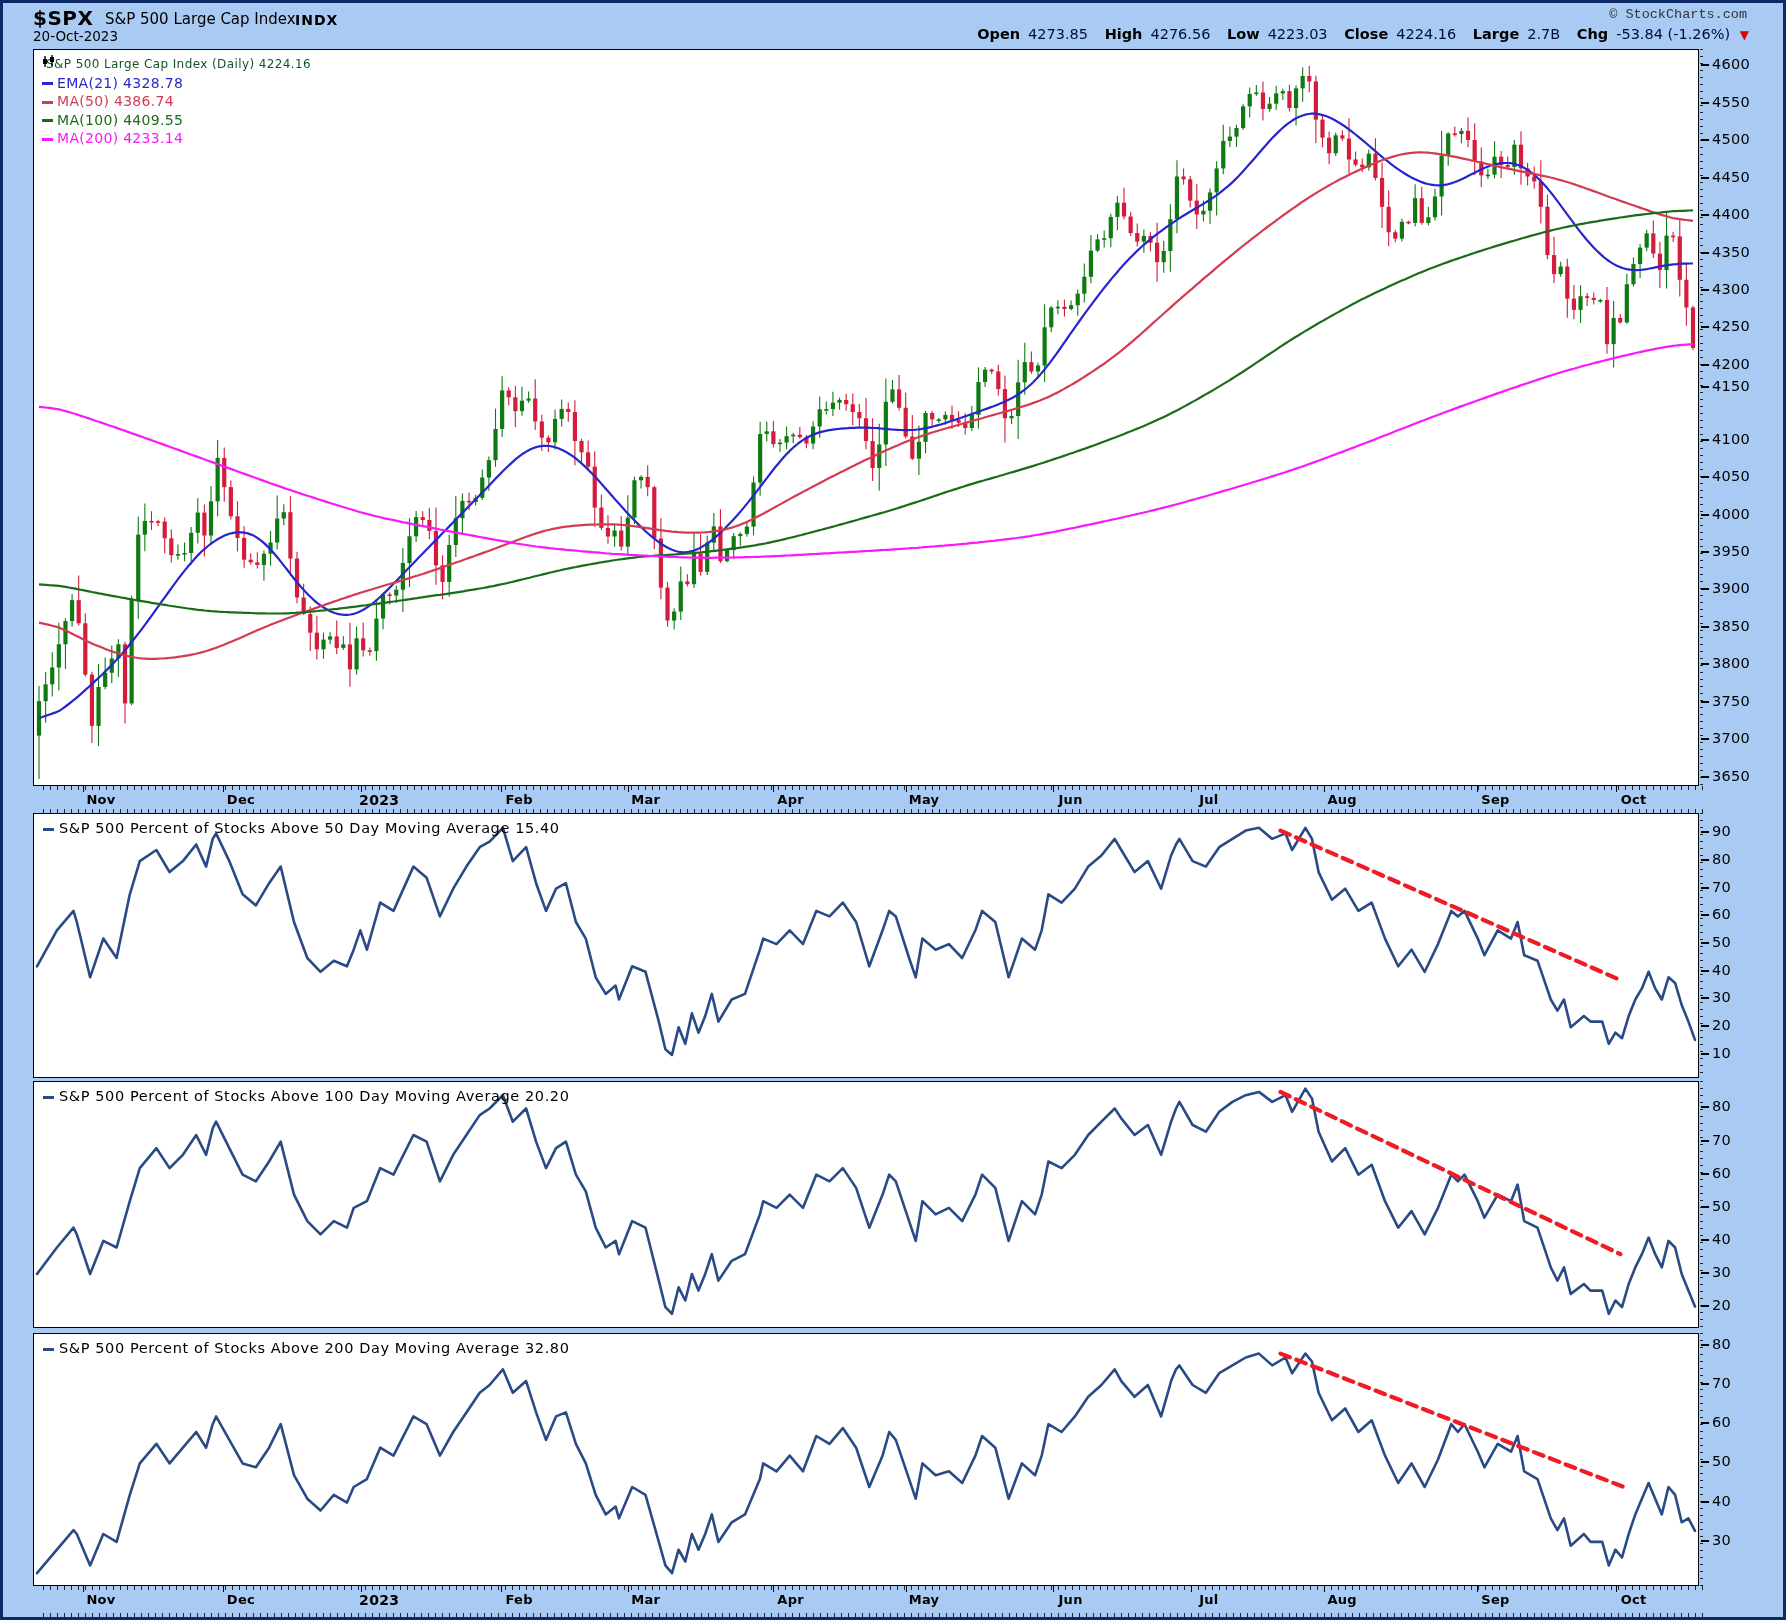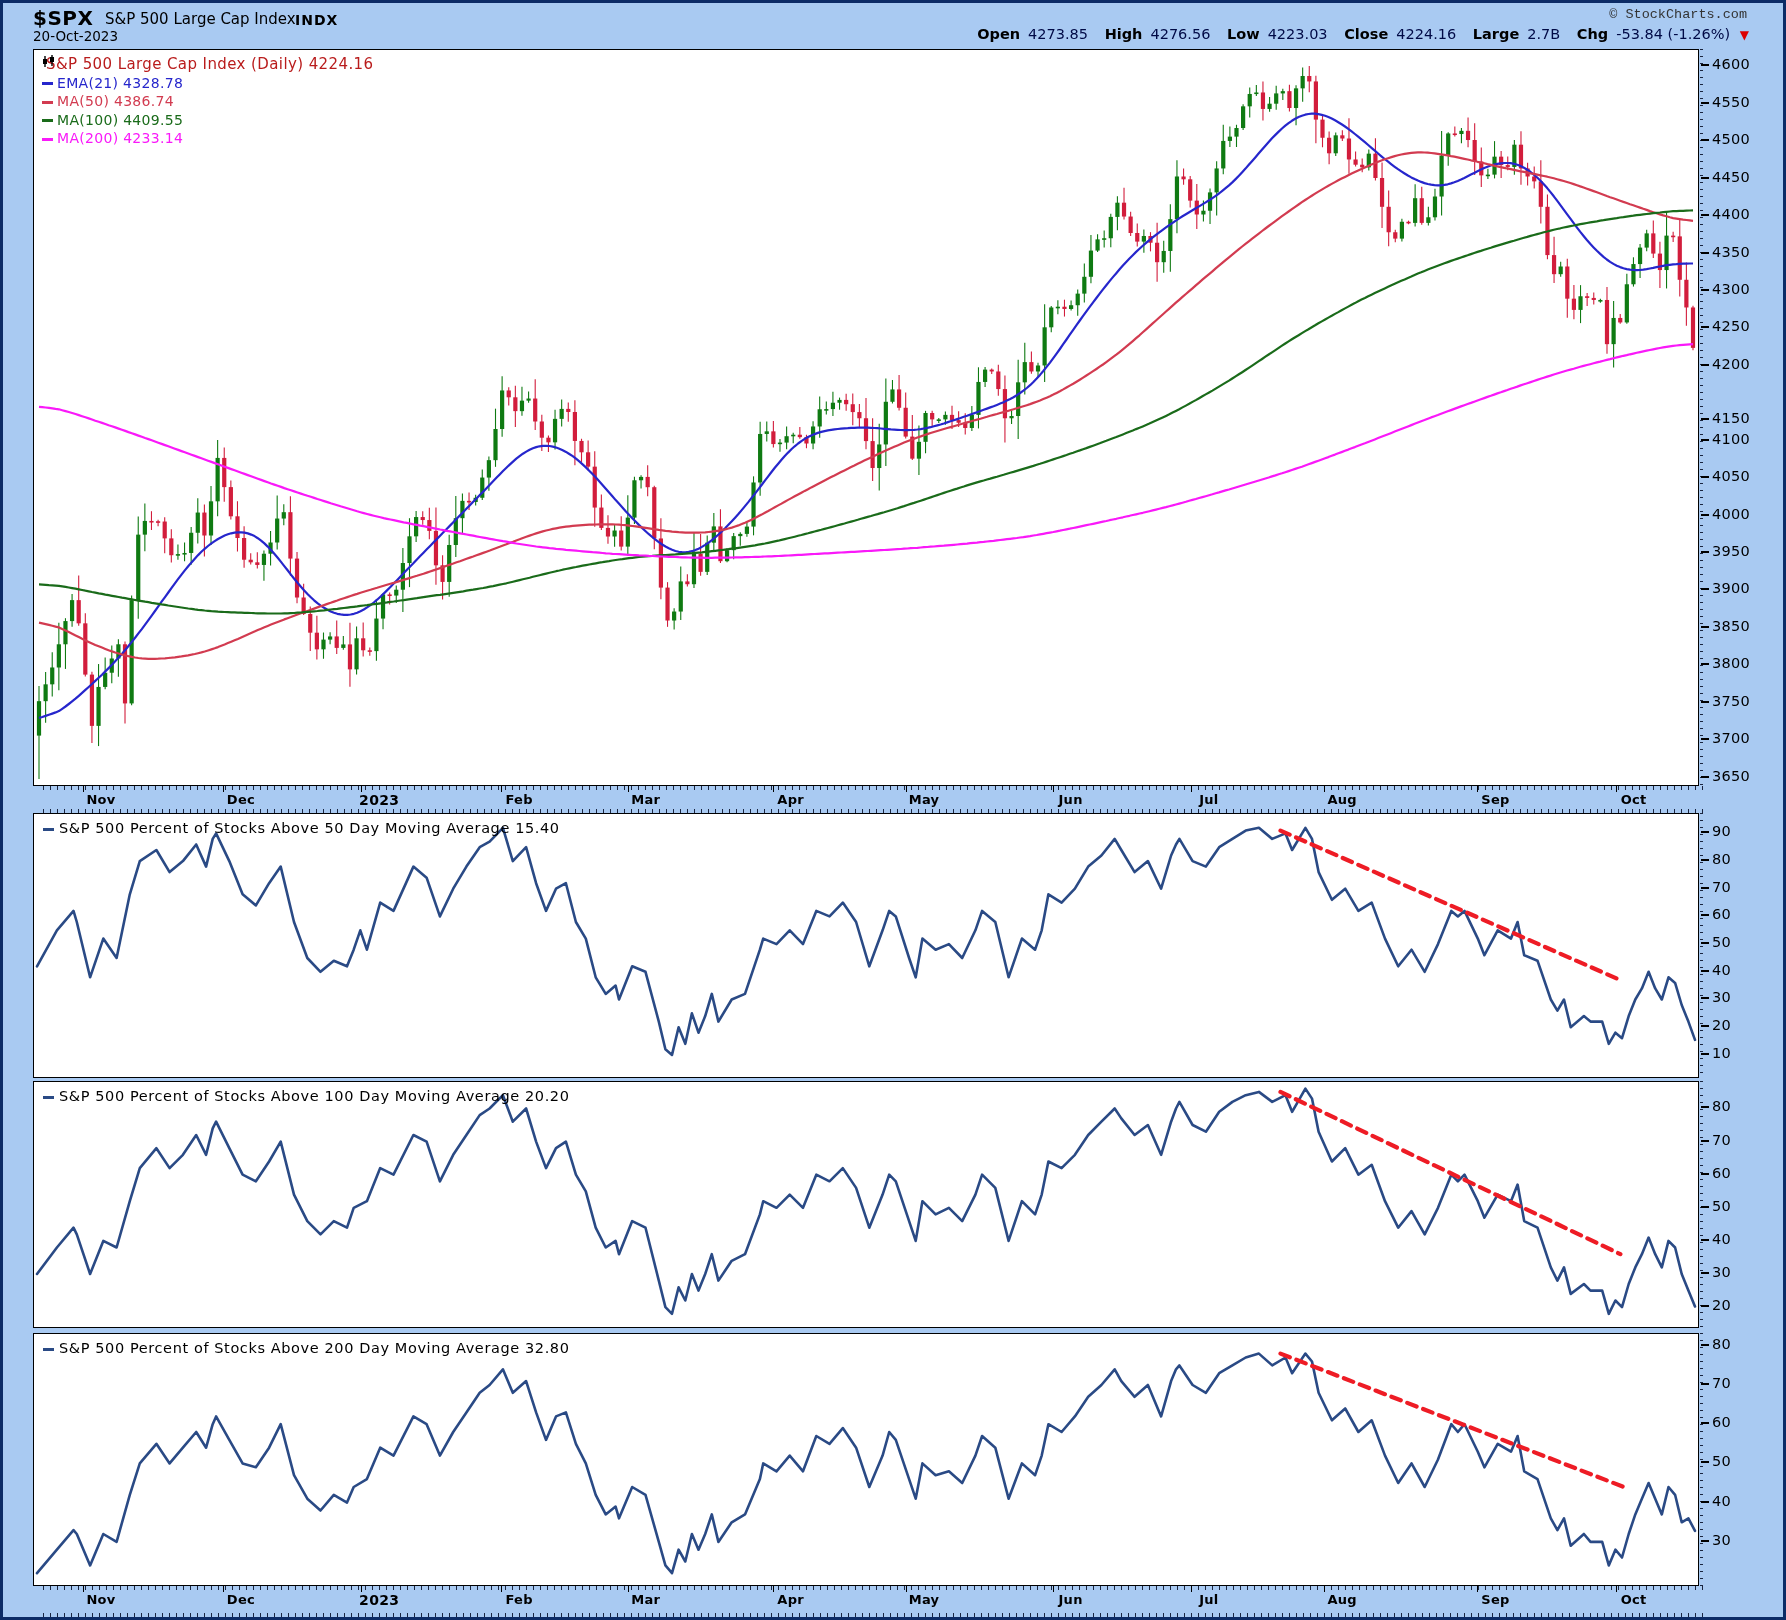--- a/index.html
+++ b/index.html
@@ -39,21 +39,21 @@
   #strip-top{top:783px;height:27px;}
   #strip-bottom{top:1583px;height:31px;}
   .xstrip::before,.xstrip::after{content:'';position:absolute;left:0;right:0;height:4px;
     background:repeating-linear-gradient(90deg,#1a2540 0 1px,transparent 1px 7px);}
   .xstrip::before{top:0;} .xstrip::after{bottom:0;}
   .mlabel{position:absolute;top:6px;transform:translateX(-50%);font-size:13px;font-weight:bold;letter-spacing:0.3px;}
   .mlabel.bold{font-size:14px;}
   .mtick{position:absolute;top:0;width:1px;height:6px;background:#000;}
   
   .legend{position:absolute;left:8px;top:5px;line-height:18.5px;white-space:nowrap;}
-  .lg-main{font-size:15px;color:#b91c1c;letter-spacing:0.4px;}
+  .lg-main{font-size:12px;color:#14532d;letter-spacing:0.4px;}
   .lg-icon{display:inline-block;vertical-align:-1px;margin-right:4px;}
   .ov-line{font-size:14px;letter-spacing:0.3px;}
   .ov-dash{display:inline-block;width:11px;height:3px;vertical-align:middle;margin-right:4px;}
   .p-title{position:absolute;left:9px;top:6px;font-size:14.5px;letter-spacing:0.6px;white-space:nowrap;}
   .p-title .t-dash{display:inline-block;width:11px;height:3px;background:var(--indicator,#2a4a85);
     vertical-align:middle;margin-right:5px;}
 </style>
 </head>
 <body>
 
@@ -684,21 +684,21 @@
       <div class="tick-label" style="top: 718.515px;">3650</div>
       <div class="tick-label" style="top: 681.092px;">3700</div>
       <div class="tick-label" style="top: 643.668px;">3750</div>
       <div class="tick-label" style="top: 606.244px;">3800</div>
       <div class="tick-label" style="top: 568.821px;">3850</div>
       <div class="tick-label" style="top: 531.397px;">3900</div>
       <div class="tick-label" style="top: 493.974px;">3950</div>
       <div class="tick-label" style="top: 456.55px;">4000</div>
       <div class="tick-label" style="top: 419.126px;">4050</div>
       <div class="tick-label" style="top: 381.703px;">4100</div>
-      <div class="tick-label" style="top: 361px;">4150</div>
+      <div class="tick-label" style="top: 329px;">4150</div>
       <div class="tick-label" style="top: 306.855px;">4200</div>
       <div class="tick-label" style="top: 269.432px;">4250</div>
       <div class="tick-label" style="top: 232.008px;">4300</div>
       <div class="tick-label" style="top: 194.585px;">4350</div>
       <div class="tick-label" style="top: 157.161px;">4400</div>
       <div class="tick-label" style="top: 119.737px;">4450</div>
       <div class="tick-label" style="top: 82.3136px;">4500</div>
       <div class="tick-label" style="top: 44.89px;">4550</div>
       <div class="tick-label" style="top: 7.4664px;">4600</div>
     </div>

